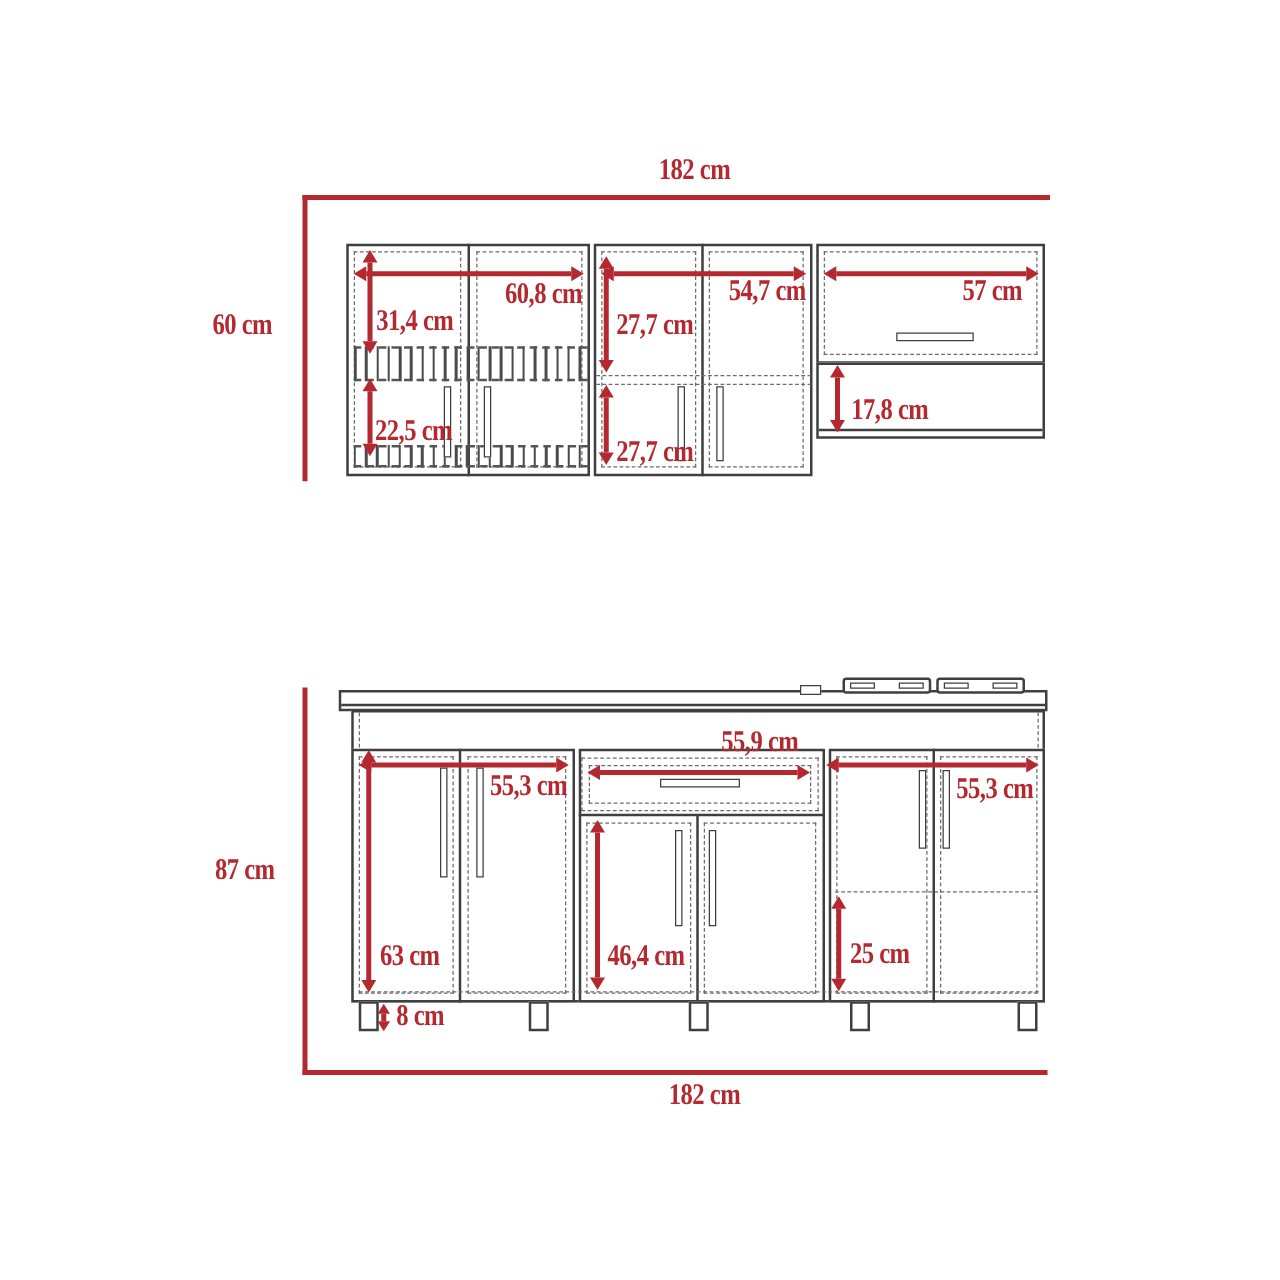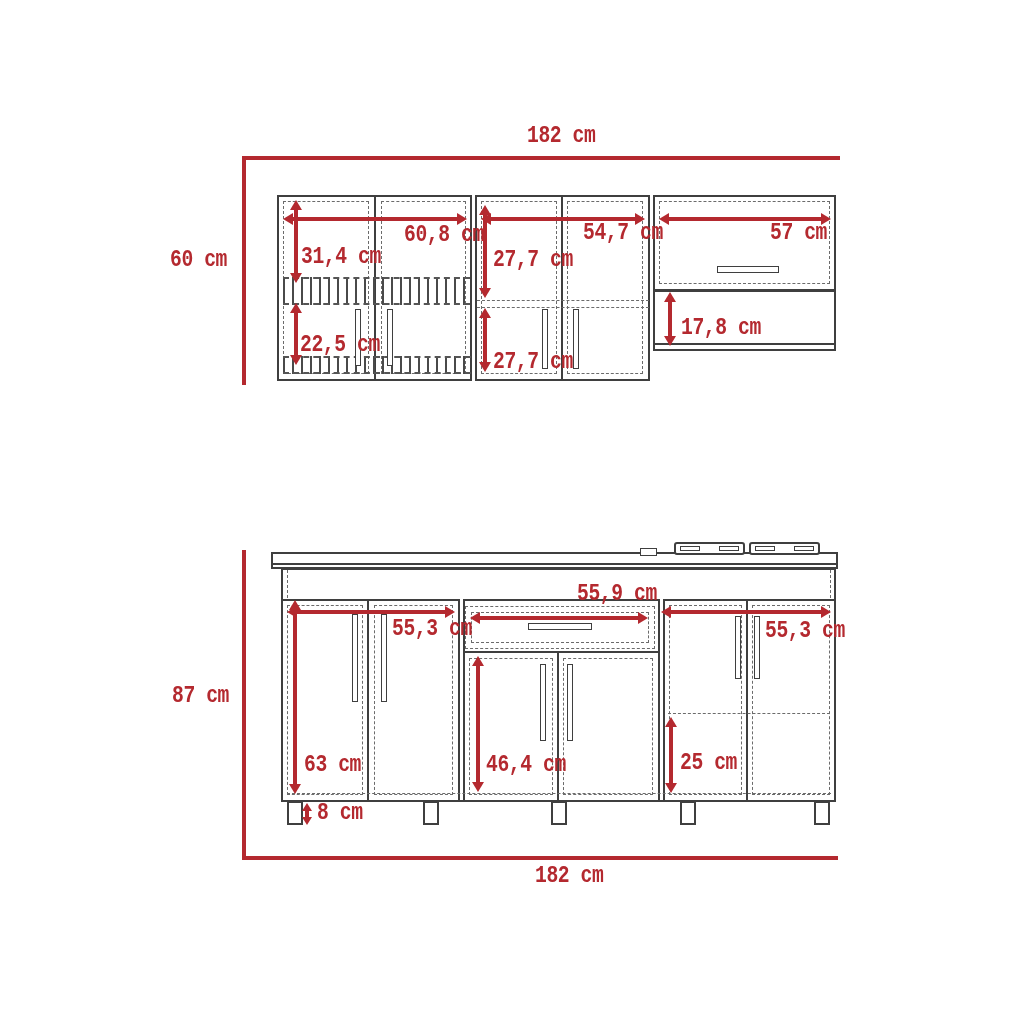--- a/index.html
+++ b/index.html
@@ -2,21 +2,21 @@
 <html><head>
 <meta charset="utf-8">
 <style>
   :root{
     --red:#b4292f;
     --ink:#3f3f3f;
     --dash:#6b6b6b;
   }
   html,body{margin:0;padding:0;background:#fff;}
   .canvas{position:relative;width:995px;height:1024px;background:#ffffff;overflow:hidden;
-          font-family:Liberation Mono, monospace;}
+          font-family:Liberation Serif, serif;}
   
   .box{position:absolute;border:2px solid var(--ink);box-sizing:border-box;background:#fff;}
   .vline{position:absolute;width:2px;background:var(--ink);}
   .hline{position:absolute;height:2px;background:var(--ink);}
   
   .drect{position:absolute;border:1.5px dashed var(--dash);box-sizing:border-box;}
   .dline-h{position:absolute;border-top:1.5px dashed var(--dash);height:0;}
   .dline-v{position:absolute;border-left:1.5px dashed var(--dash);width:0;}
   
   .rack{position:absolute;border-top:2px dashed #555;border-bottom:2px dashed #555;

